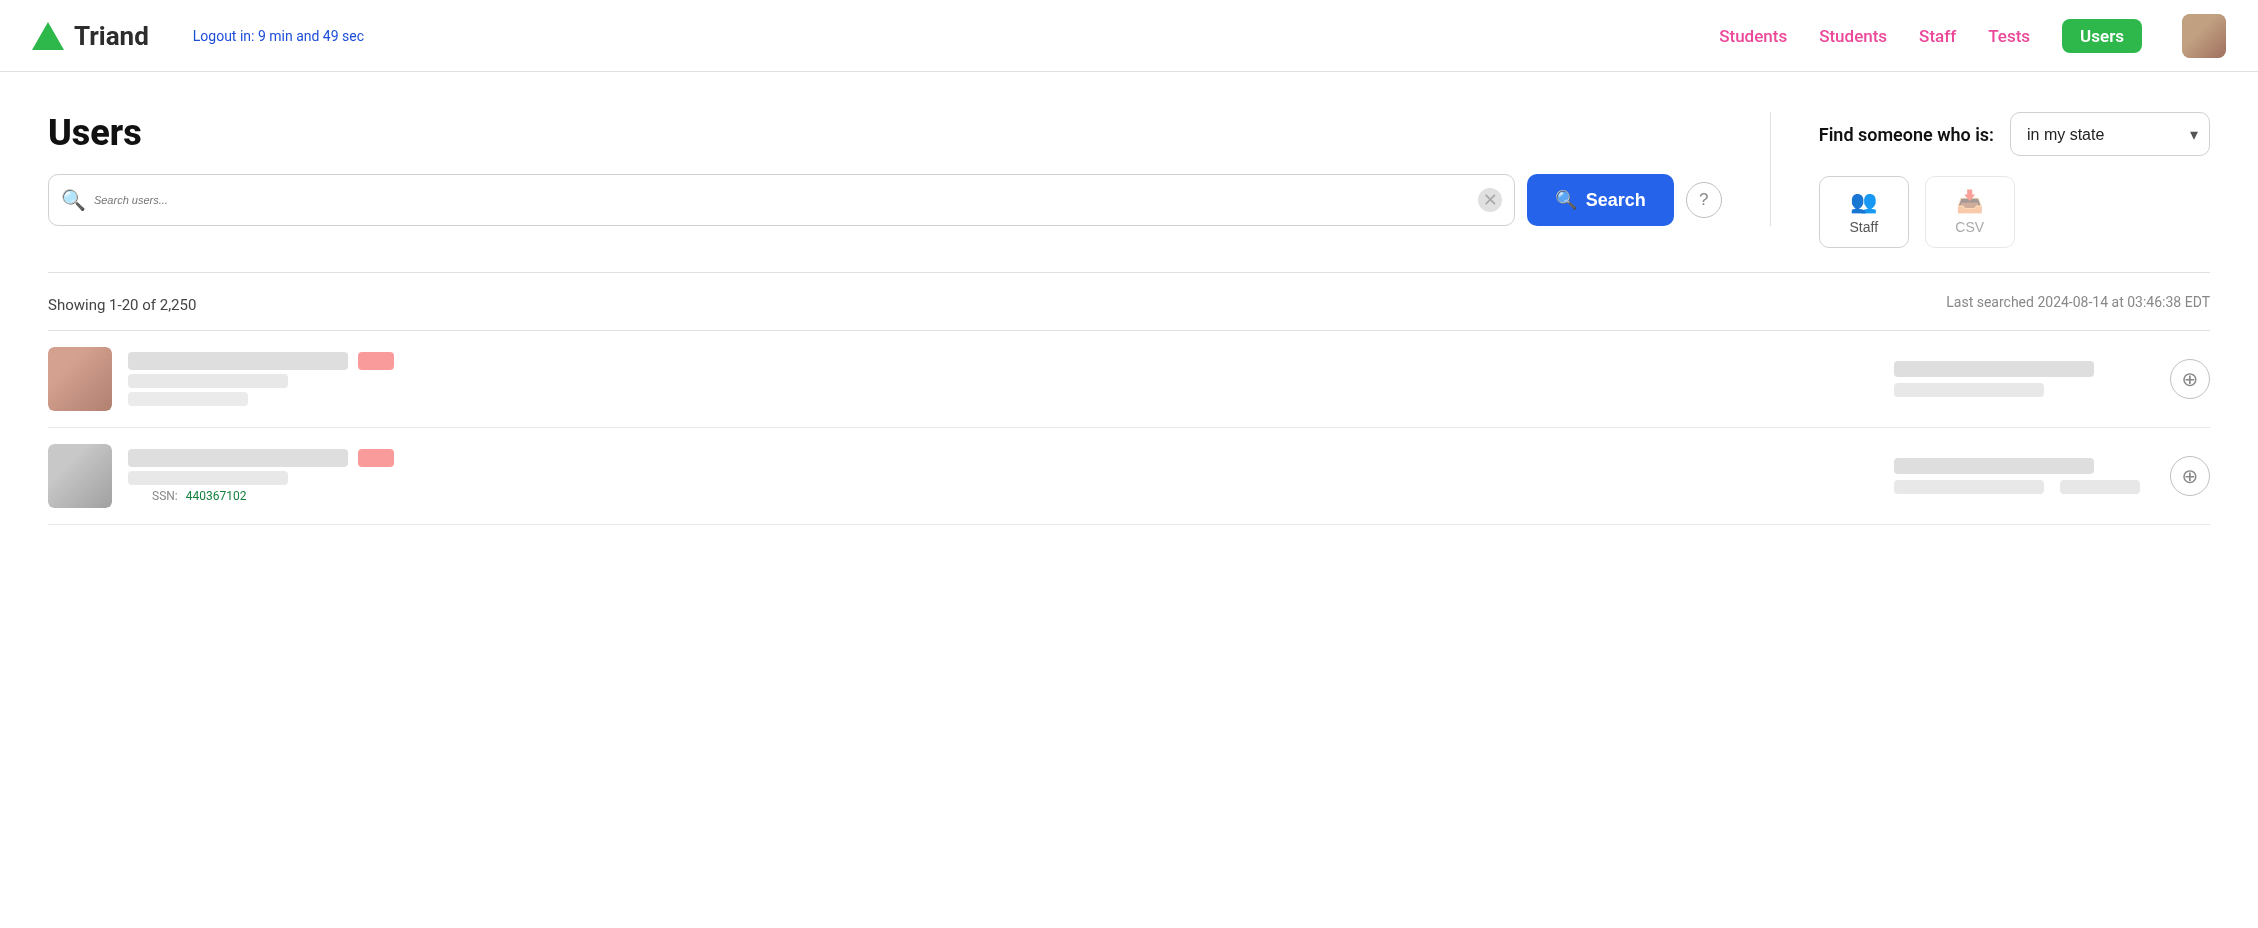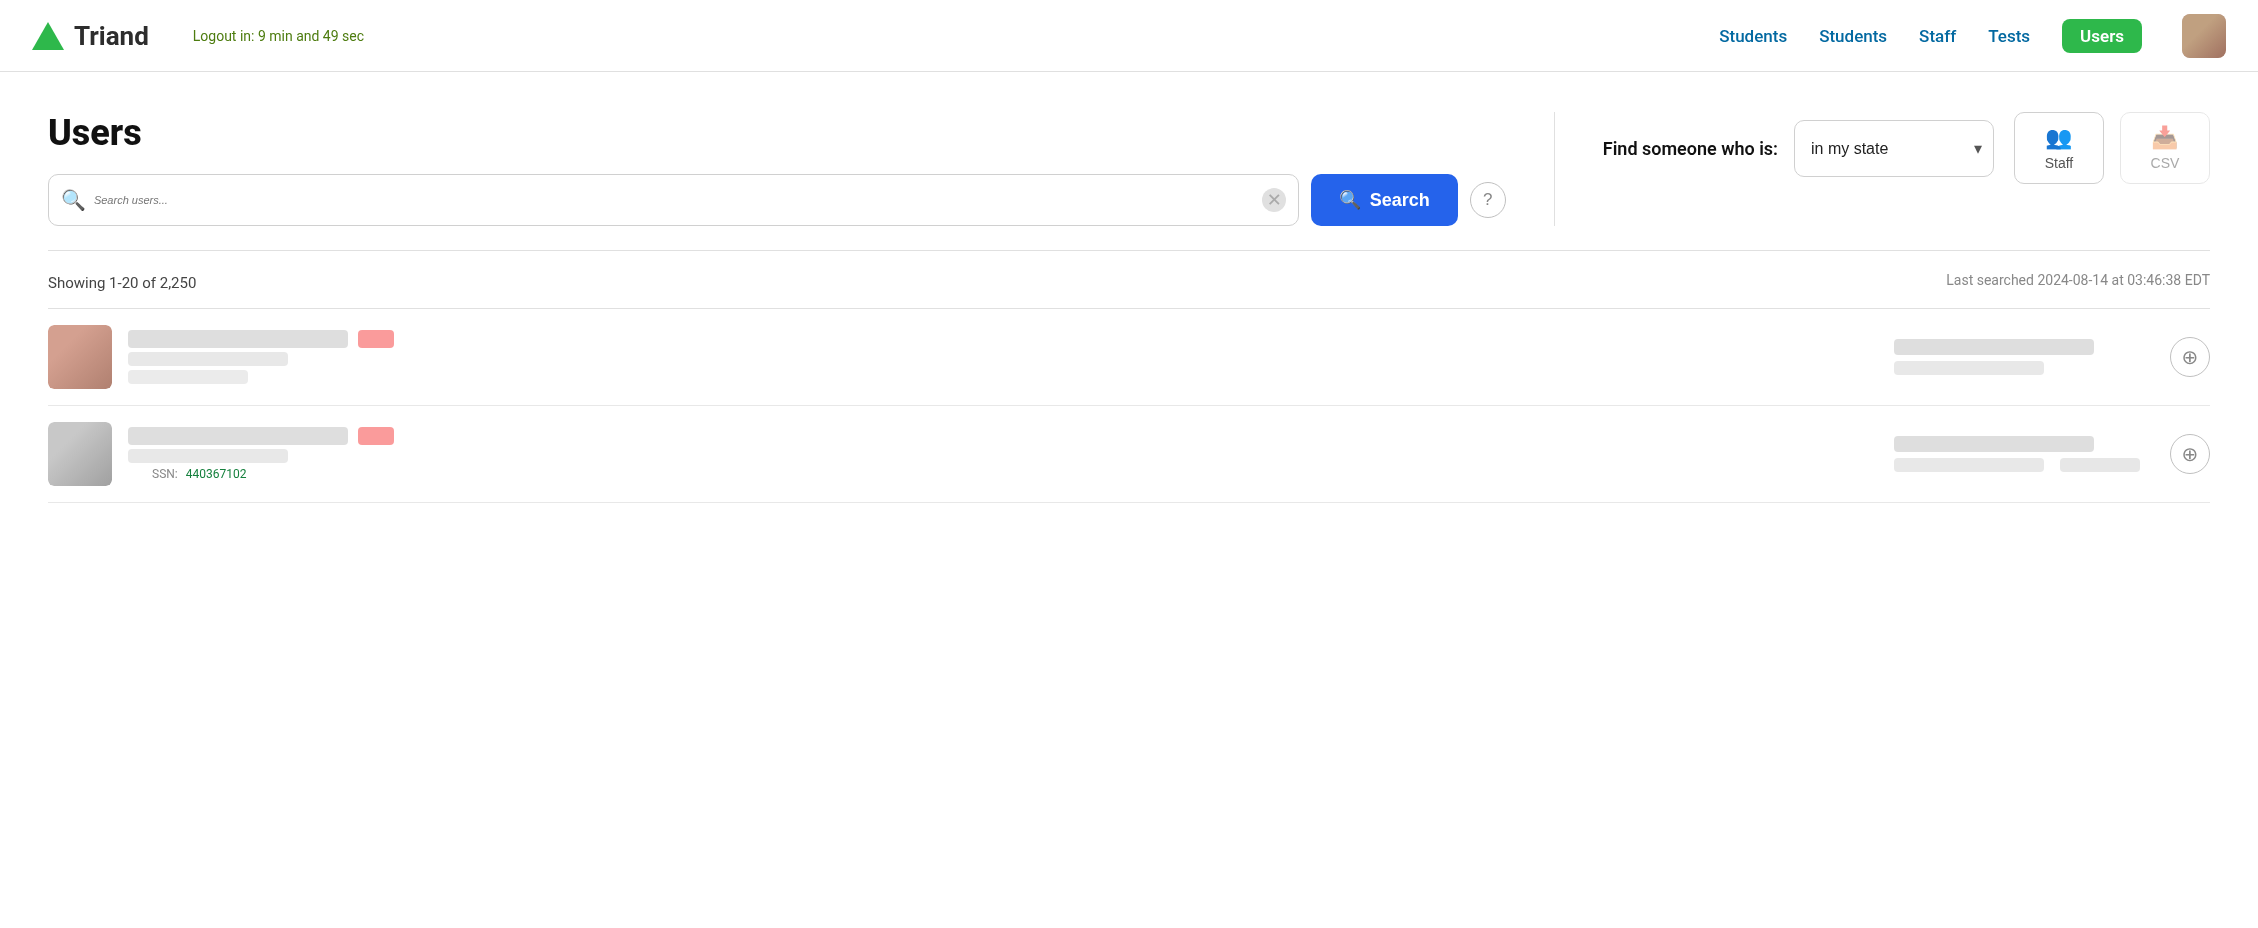--- a/index.html
+++ b/index.html
@@ -29,34 +29,34 @@
       text-decoration: none;
     }
     .logo-triangle {
       width: 0;
       height: 0;
       border-left: 16px solid transparent;
       border-right: 16px solid transparent;
       border-bottom: 28px solid #2eb84b;
     }
     .logout-timer {
-      color: #4d7c0f;
+      color: #1d4ed8;
       font-size: 14px;
       margin-left: 20px;
     }
     .nav {
       margin-left: auto;
       display: flex;
       align-items: center;
       gap: 32px;
     }
     .nav-item {
       font-size: 17px;
       font-weight: 500;
-      color: #0369a1;
+      color: #ec4899;
       cursor: pointer;
       text-decoration: none;
     }
     .nav-item-active {
       background: #2eb84b;
       color: #fff;
       padding: 7px 18px;
       border-radius: 8px;
       font-size: 17px;
       font-weight: 600;
@@ -183,21 +183,21 @@
       justify-content: center;
       cursor: pointer;
       color: #888;
       font-size: 17px;
     }
 
     
     .right-panel {
       padding-left: 48px;
       display: flex;
-      flex-direction: row;
+      flex-direction: column;
       gap: 20px;
       min-width: 320px;
     }
 
     .filter-row {
       display: flex;
       align-items: center;
       gap: 16px;
     }
 
@@ -217,21 +217,21 @@
       border: 1.5px solid #d0d0d0;
       border-radius: 10px;
       padding: 10px 40px 10px 16px;
       font-size: 16px;
       color: #222;
       background: #fff;
       cursor: pointer;
       appearance: none;
       -webkit-appearance: none;
       min-width: 200px;
-      height: 57px;
+      height: 44px;
       outline: none;
     }
     .filter-chevron {
       position: absolute;
       right: 12px;
       pointer-events: none;
       color: #555;
       font-size: 16px;
     }
 

